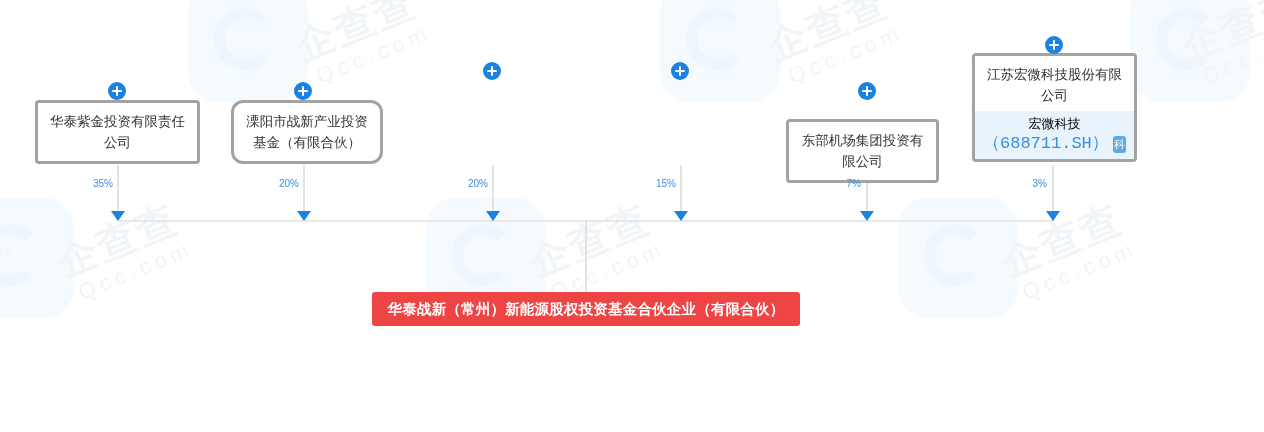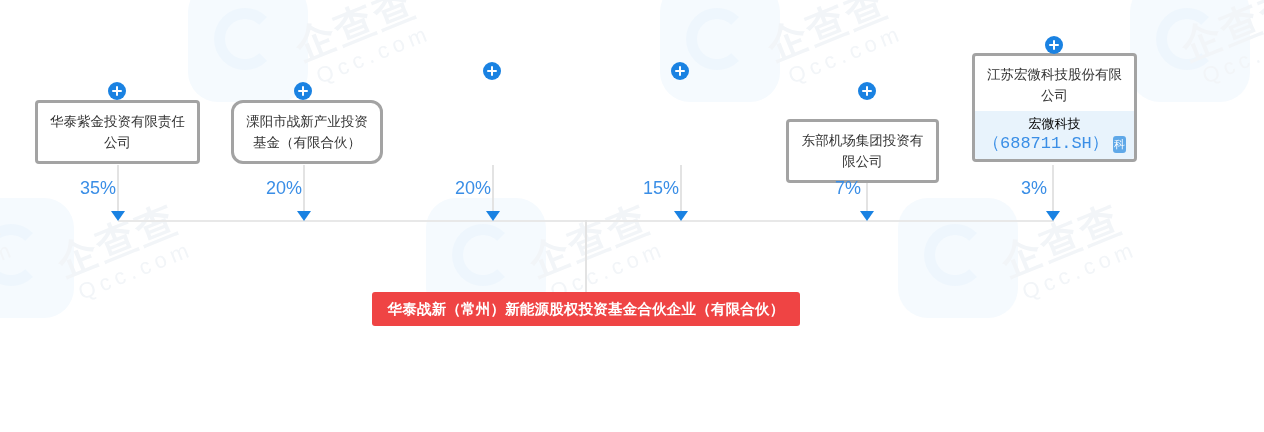--- a/index.html
+++ b/index.html
@@ -88,21 +88,21 @@
     position: absolute;
     width: 0; height: 0;
     border-left: 7px solid transparent;
     border-right: 7px solid transparent;
     border-top: 10px solid #1a82e2;
   }
 
   
   .pct {
     position: absolute;
-    font-size: 18px;
+    font-size: 10px;
     color: #3a8ee6;
     z-index: 3;
     white-space: nowrap;
     text-align: right;
     font-family: "Liberation Sans", "DejaVu Sans", sans-serif;
   }
 
   
   .node {
     position: absolute;

